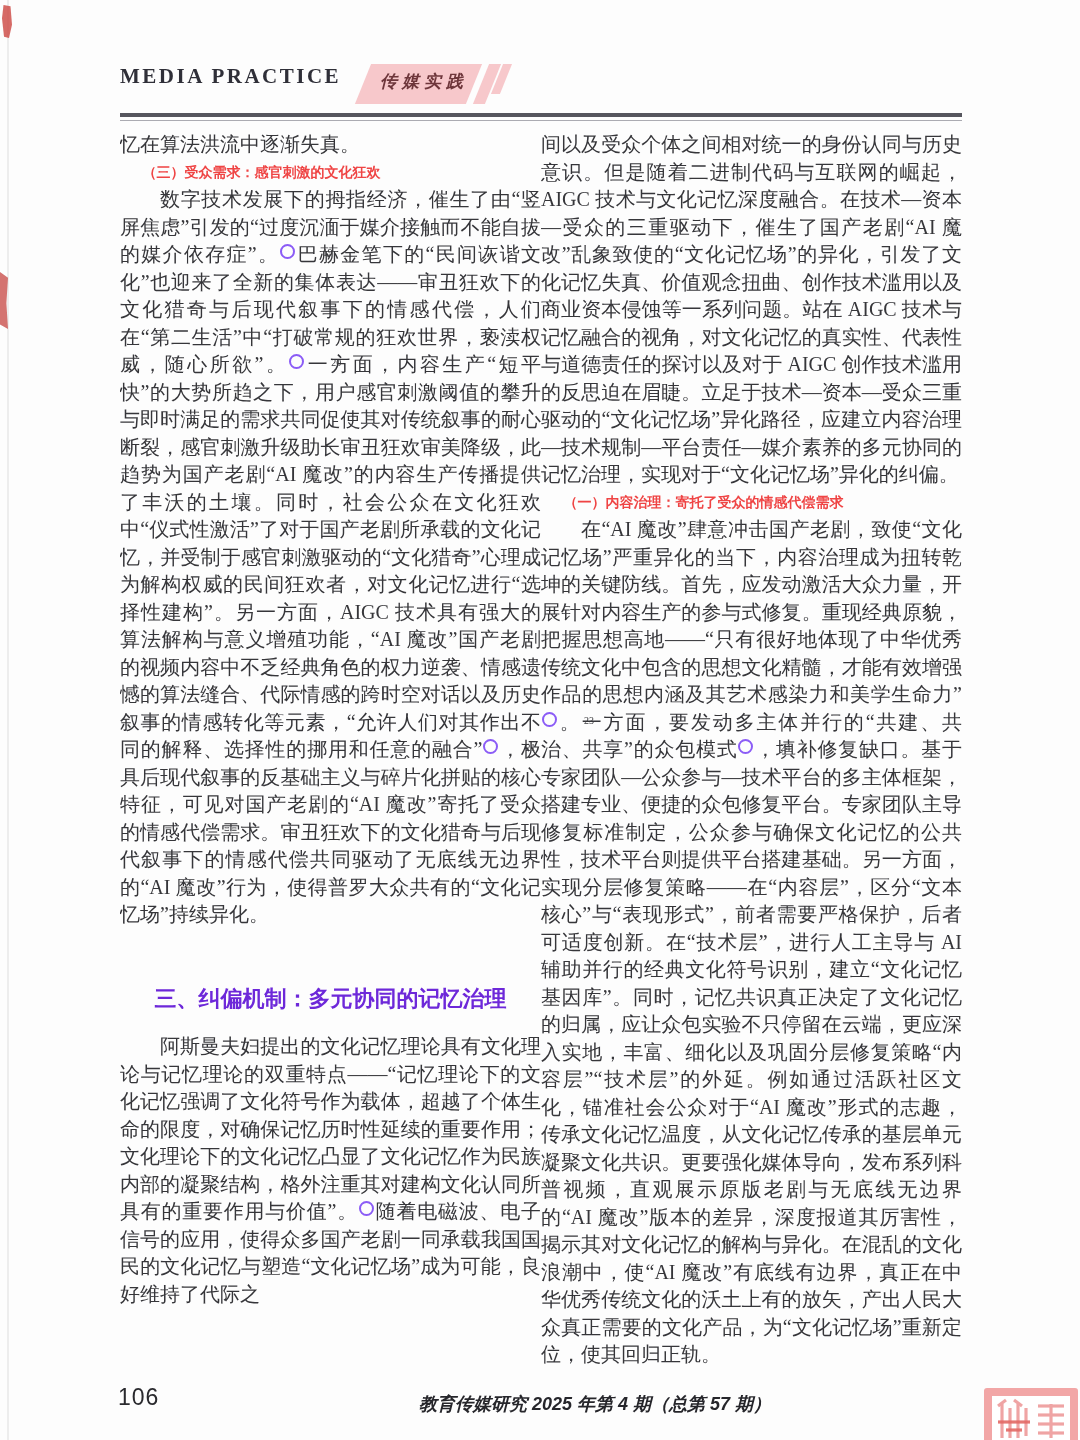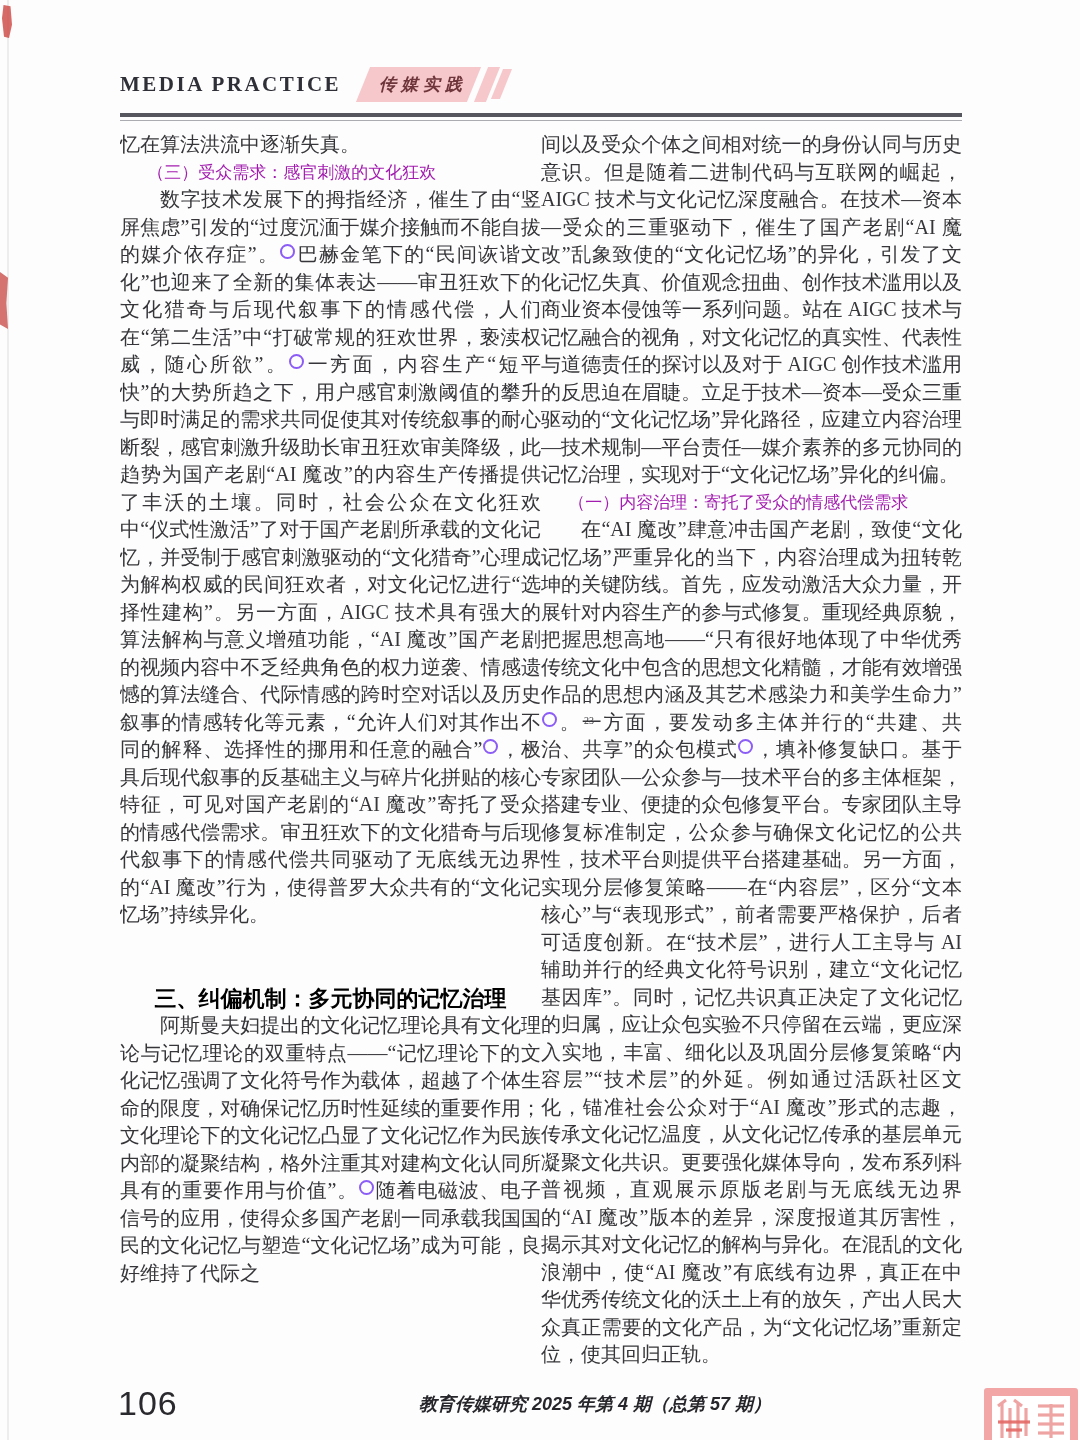--- a/index.html
+++ b/index.html
@@ -10,21 +10,21 @@
   }
   
   .scan-edge{position:absolute;left:7px;top:0;bottom:0;width:2px;background:#ededed;}
   .edge-mark-a{position:absolute;left:2px;top:5px;width:10px;height:33px;background:#cc4540;opacity:.8;
     clip-path:polygon(15% 0,85% 4%,100% 60%,70% 100%,20% 96%,0 40%);}
   .edge-mark-b{position:absolute;left:0;top:272px;width:8px;height:57px;background:#c64440;opacity:.75;
     clip-path:polygon(0 0,100% 10%,80% 55%,100% 100%,0 92%);}
 
   
   .header{position:absolute;left:120px;right:118px;top:64px;}
-  .header-row{display:flex;align-items:center;height:40px;}
+  .header-row{display:flex;height:40px;}
   .header-title{
     font-family:"Liberation Serif","DejaVu Serif",serif;font-weight:700;
     font-size:21px;letter-spacing:2.5px;color:#2f2f38;
   }
   .tag{display:inline-block;position:relative;margin-left:22px;
     transform:skewX(-22deg);background:#f7c8cb;padding:6px 26px 6px 16px;}
   .tag::after{content:'';position:absolute;right:12px;top:0;bottom:0;width:7px;background:#fdfdfd;}
   .tag-text{display:inline-block;transform:skewX(22deg);font-style:italic;font-weight:700;
     font-size:17px;letter-spacing:5px;color:#6e363b;font-family:"Liberation Serif",serif;}
   .tag-sliver{display:inline-block;transform:skewX(-22deg);background:#f7c8cb;width:9px;height:30px;
@@ -32,32 +32,32 @@
   .header-rule{margin-top:9px;height:3px;border-top:4px solid #56565e;border-bottom:1px solid #abab b2;}
   .header-rule{border-bottom:1px solid #ababb2;}
 
   
   .columns{position:absolute;left:120px;top:131px;width:842px;height:1240px;
     display:flex;gap:0;overflow:hidden;}
   .column{flex:1;overflow:hidden;}
   .blk{font-size:20px;line-height:27.5px;color:#36363a;text-align:justify;margin:0;}
   .p{text-indent:2em;}
   .p-cont{text-indent:0;}
-  .h-sub{font-family:"Liberation Sans","DejaVu Sans",sans-serif;font-weight:400;color:#a21caf;
-    text-indent:1.6em;font-size:17px;}
-  .h-section{font-family:"Liberation Sans","DejaVu Sans",sans-serif;font-weight:700;color:#000000;
-    text-align:center;text-indent:0;font-size:22px;margin:56px 0 0 0;}
+  .h-sub{font-family:"Liberation Sans","DejaVu Sans",sans-serif;font-weight:700;color:#ef4444;
+    text-indent:1.6em;font-size:14px;}
+  .h-section{font-family:"Liberation Sans","DejaVu Sans",sans-serif;font-weight:700;color:#6d28d9;
+    text-align:center;text-indent:0;font-size:22px;margin:56px 0 21px 0;}
   .supnum{display:inline-block;box-sizing:border-box;width:15px;height:15px;line-height:13px;
     border:2px solid #8b5cf6;border-radius:50%;font-size:10px;text-align:center;
     vertical-align:5px;margin:0 1px;color:#36363a;
     font-family:Liberation Serif, serif;}
 
   
   .page-number{position:absolute;left:118px;top:1384px;
-    font-family:"Liberation Sans","DejaVu Sans",sans-serif;font-size:34px;color:#2a2a2e;letter-spacing:1px;}
+    font-family:"Liberation Sans","DejaVu Sans",sans-serif;font-size:23px;color:#2a2a2e;letter-spacing:1px;}
   .journal-line{position:absolute;top:1392px;left:50%;transform:translateX(-50%);margin-left:55px;
     white-space:nowrap;font-family:"Liberation Sans","DejaVu Sans",sans-serif;
     font-weight:700;font-size:18px;color:#26262b;font-style:italic;}
 
   
   .seal{position:absolute;right:2px;bottom:-12px;width:78px;height:48px;
     border:8px solid #f2a6a6;border-radius:3px;background:rgba(255,255,255,.92);}
   .seal svg{display:block;width:100%;height:100%;}
 </style>
 </head>

